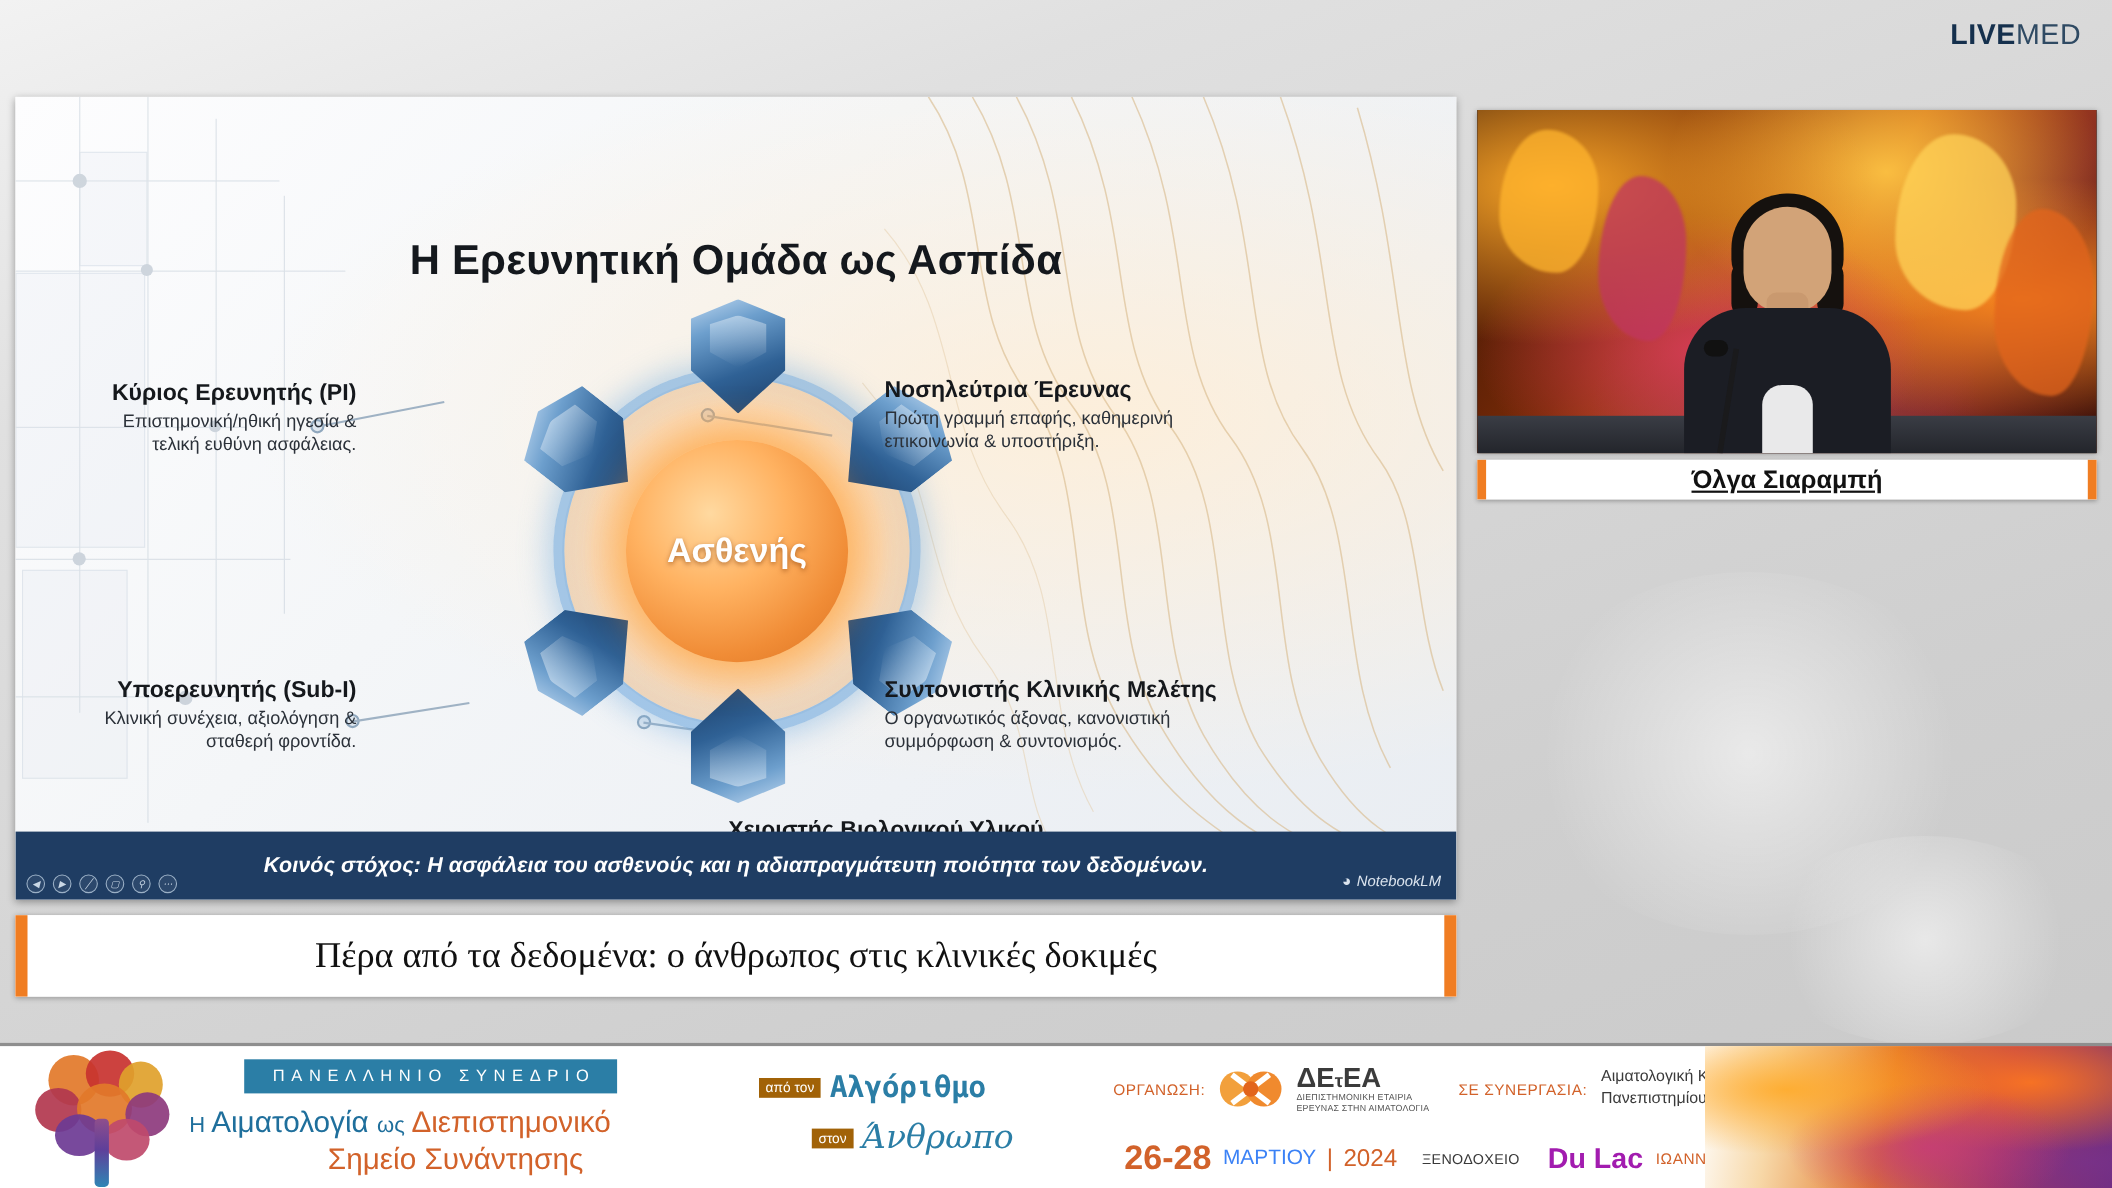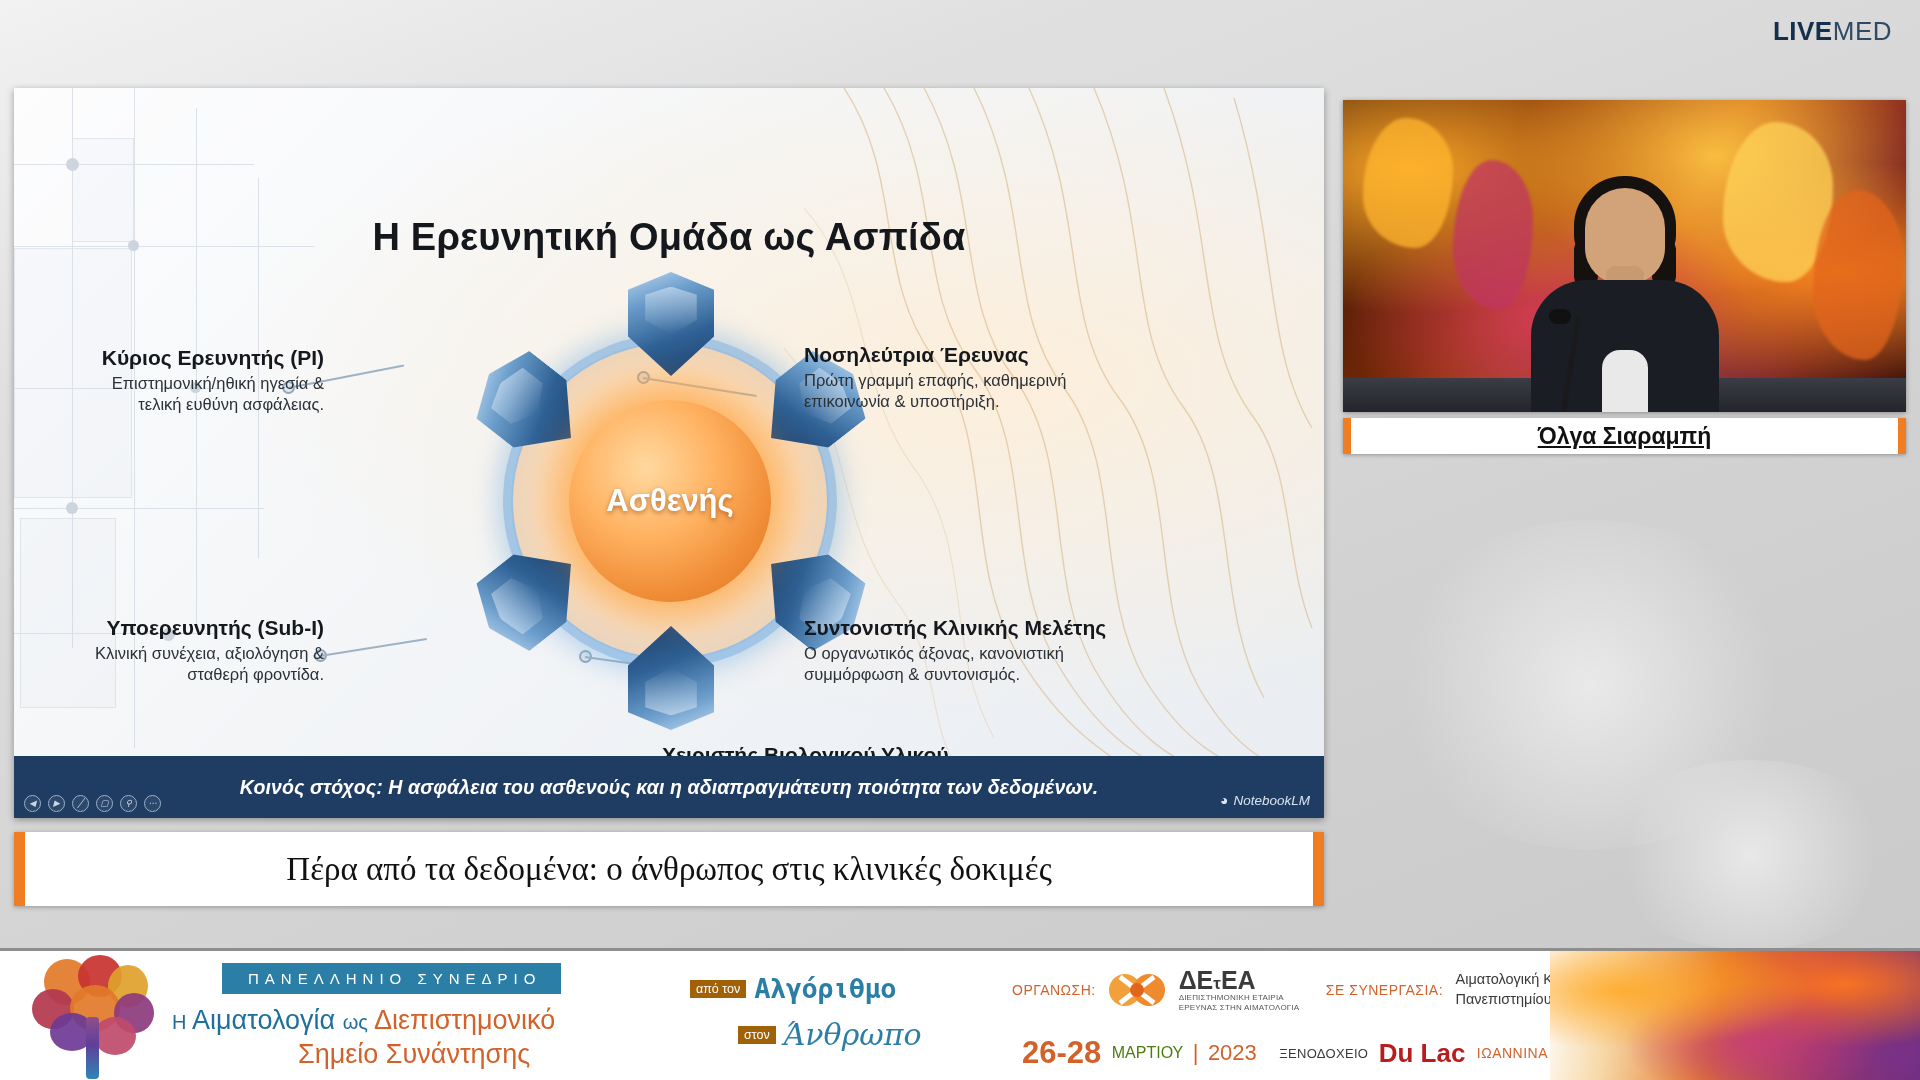--- a/index.html
+++ b/index.html
@@ -292,25 +292,25 @@
   }
   .detea-txt { display:inline-block; vertical-align:middle; }
   .detea-name { font-size:25px; font-weight:700; color:#3b3b3b; line-height:1; }
   .detea-name .small{ font-size:17px; }
   .detea-sub { font-size:8px; color:#555; line-height:1.25; letter-spacing:.2px; }
   .coop-lab { font-size:14px; color:#d2622a; letter-spacing:.5px; margin-left:22px; vertical-align:middle; }
   .coop-txt { display:inline-block; vertical-align:middle; margin-left:8px; font-size:14.5px; color:#3a3a3a; line-height:1.35; }
 
   .date-wrap { position:absolute; left:1022px; top:84px; white-space:nowrap; }
   .d-num { font-size:31px; font-weight:700; color:#d2622a; vertical-align:middle; }
-  .d-mon { font-size:16px; color:#4d7c0f; vertical-align:middle; margin-left:6px; }
+  .d-mon { font-size:19px; color:#3b82f6; vertical-align:middle; margin-left:6px; }
   .d-sep { font-size:22px; color:#d2622a; vertical-align:middle; margin:0 5px; }
   .d-yr  { font-size:22px; color:#d2622a; vertical-align:middle; }
   .v-lab { font-size:13px; color:#3a3a3a; vertical-align:middle; margin-left:18px; letter-spacing:.3px; }
-  .v-name{ font-size:26px; font-weight:700; color:#b91c1c; vertical-align:middle; margin-left:6px; }
+  .v-name{ font-size:26px; font-weight:700; color:#a21caf; vertical-align:middle; margin-left:21px; }
   .v-city{ font-size:14px; color:#d2622a; vertical-align:middle; margin-left:7px; letter-spacing:.5px; }
 
   .banner-art {
     position:absolute; right:0; top:0; width:370px; height:132px;
     background:
       radial-gradient(ellipse at 20% 30%, rgba(255,170,40,.9) 0%, rgba(255,170,40,0) 45%),
       radial-gradient(ellipse at 55% 70%, rgba(200,60,120,.85) 0%, rgba(200,60,120,0) 45%),
       radial-gradient(ellipse at 80% 25%, rgba(255,120,30,.9) 0%, rgba(255,120,30,0) 45%),
       radial-gradient(ellipse at 95% 80%, rgba(120,50,140,.8) 0%, rgba(120,50,140,0) 45%),
       linear-gradient(100deg,#ffffff 0%,#f7d8a8 18%,#e2792a 45%,#b33a55 72%,#6a2a7a 100%);
@@ -514,20 +514,20 @@
     <span class="coop-txt">
       <span style="display:block">Αιματολογική Κλινική</span>
       <span style="display:block">Πανεπιστημίου Ιωαννίνων</span>
     </span>
   </div>
 
   <div class="date-wrap">
     <span class="d-num">26-28</span>
     <span class="d-mon">ΜΑΡΤΙΟΥ</span>
     <span class="d-sep">|</span>
-    <span class="d-yr">2023</span>
+    <span class="d-yr">2024</span>
     <span class="v-lab">ΞΕΝΟΔΟΧΕΙΟ</span>
     <span class="v-name">Du Lac</span>
     <span class="v-city">ΙΩΑΝΝΙΝΑ</span>
   </div>
 
   <div class="banner-art"></div>
 </div>
 
 </body></html>

